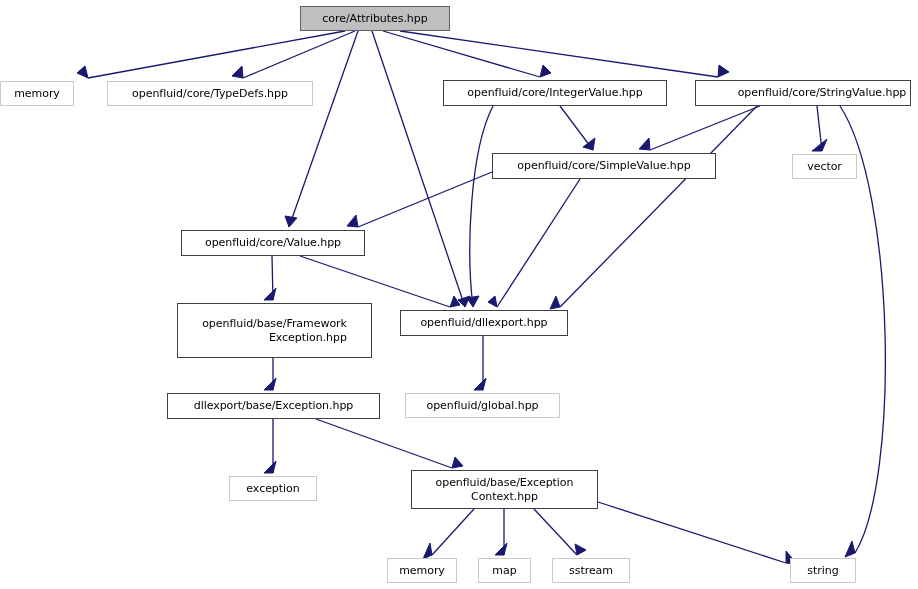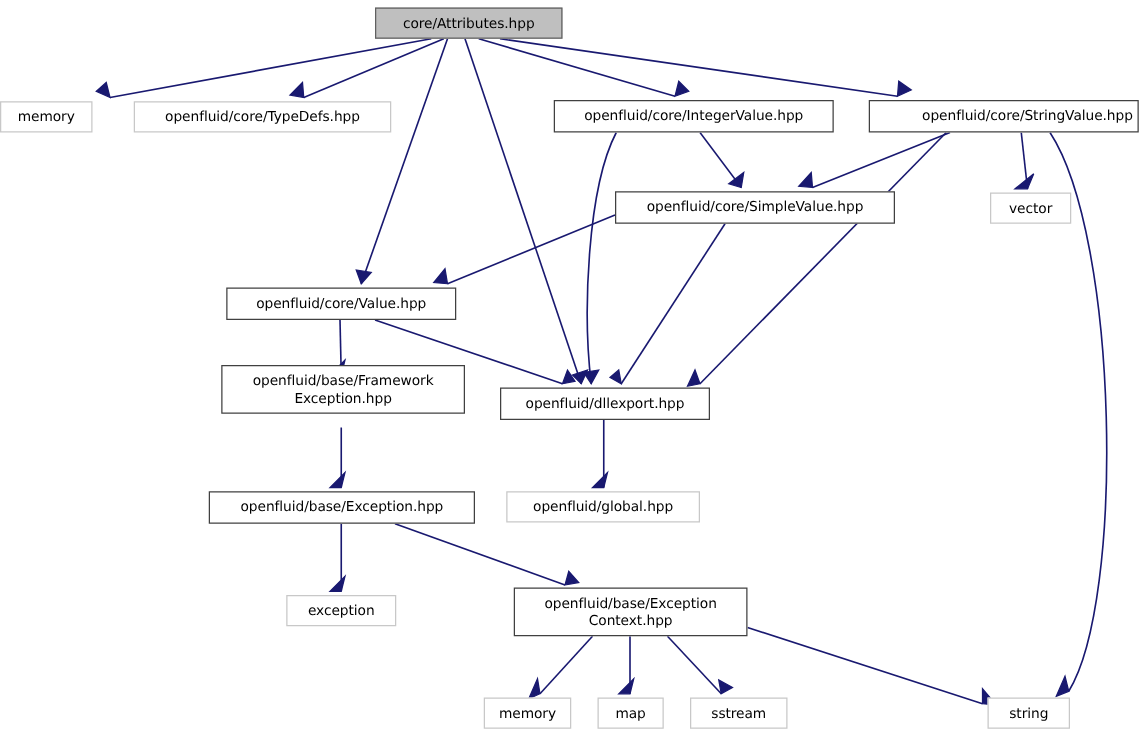--- a/index.html
+++ b/index.html
@@ -85,24 +85,24 @@
       <polygon points="786,563 797,564 786,551" fill="#191970" stroke="#191970" stroke-width="1"></polygon>
     </svg>
 <div class="node root" style="left: 300px; top: 6px; width: 150px; height: 25px;">core/Attributes.hpp</div>
     <div class="node sys" style="left: 0; top: 81px; width: 74px; height: 25px;">memory</div>
     <div class="node sys" style="left: 107px; top: 81px; width: 206px; height: 25px;">openfluid/core/TypeDefs.hpp</div>
     <div class="node loc" style="left: 443px; top: 80px; width: 224px; height: 26px;">openfluid/core/IntegerValue.hpp</div>
     <div class="node loc" style="left: 695px; top: 80px; width: 216px; height: 26px; padding-left: 38px;">openfluid/core/StringValue.hpp</div>
     <div class="node loc" style="left: 492px; top: 153px; width: 224px; height: 26px;">openfluid/core/SimpleValue.hpp</div>
     <div class="node sys" style="left: 792px; top: 154px; width: 65px; height: 25px;">vector</div>
     <div class="node loc" style="left: 181px; top: 230px; width: 184px; height: 26px;">openfluid/core/Value.hpp</div>
-    <div class="node loc" style="left: 177px; top: 292px; width: 195px; height: 39px;">openfluid/base/Framework
+    <div class="node loc" style="left: 177px; top: 303px; width: 195px; height: 55px; text-align: right;">openfluid/base/Framework
 Exception.hpp</div>
     <div class="node loc" style="left: 400px; top: 310px; width: 168px; height: 26px;">openfluid/dllexport.hpp</div>
-    <div class="node loc" style="left: 167px; top: 393px; width: 213px; height: 26px;">openfluid/base/Exception.hpp</div>
+    <div class="node loc" style="left: 167px; top: 393px; width: 213px; height: 26px;">dllexport/base/Exception.hpp</div>
     <div class="node sys" style="left: 405px; top: 393px; width: 155px; height: 25px;">openfluid/global.hpp</div>
     <div class="node sys" style="left: 229px; top: 476px; width: 88px; height: 25px;">exception</div>
     <div class="node loc" style="left: 411px; top: 470px; width: 187px; height: 39px;">openfluid/base/Exception
 Context.hpp</div>
     <div class="node sys" style="left: 387px; top: 558px; width: 70px; height: 25px;">memory</div>
     <div class="node sys" style="left: 478px; top: 558px; width: 53px; height: 25px;">map</div>
     <div class="node sys" style="left: 552px; top: 558px; width: 78px; height: 25px;">sstream</div>
     <div class="node sys" style="left: 790px; top: 558px; width: 66px; height: 25px;">string</div>
   </div>
 

